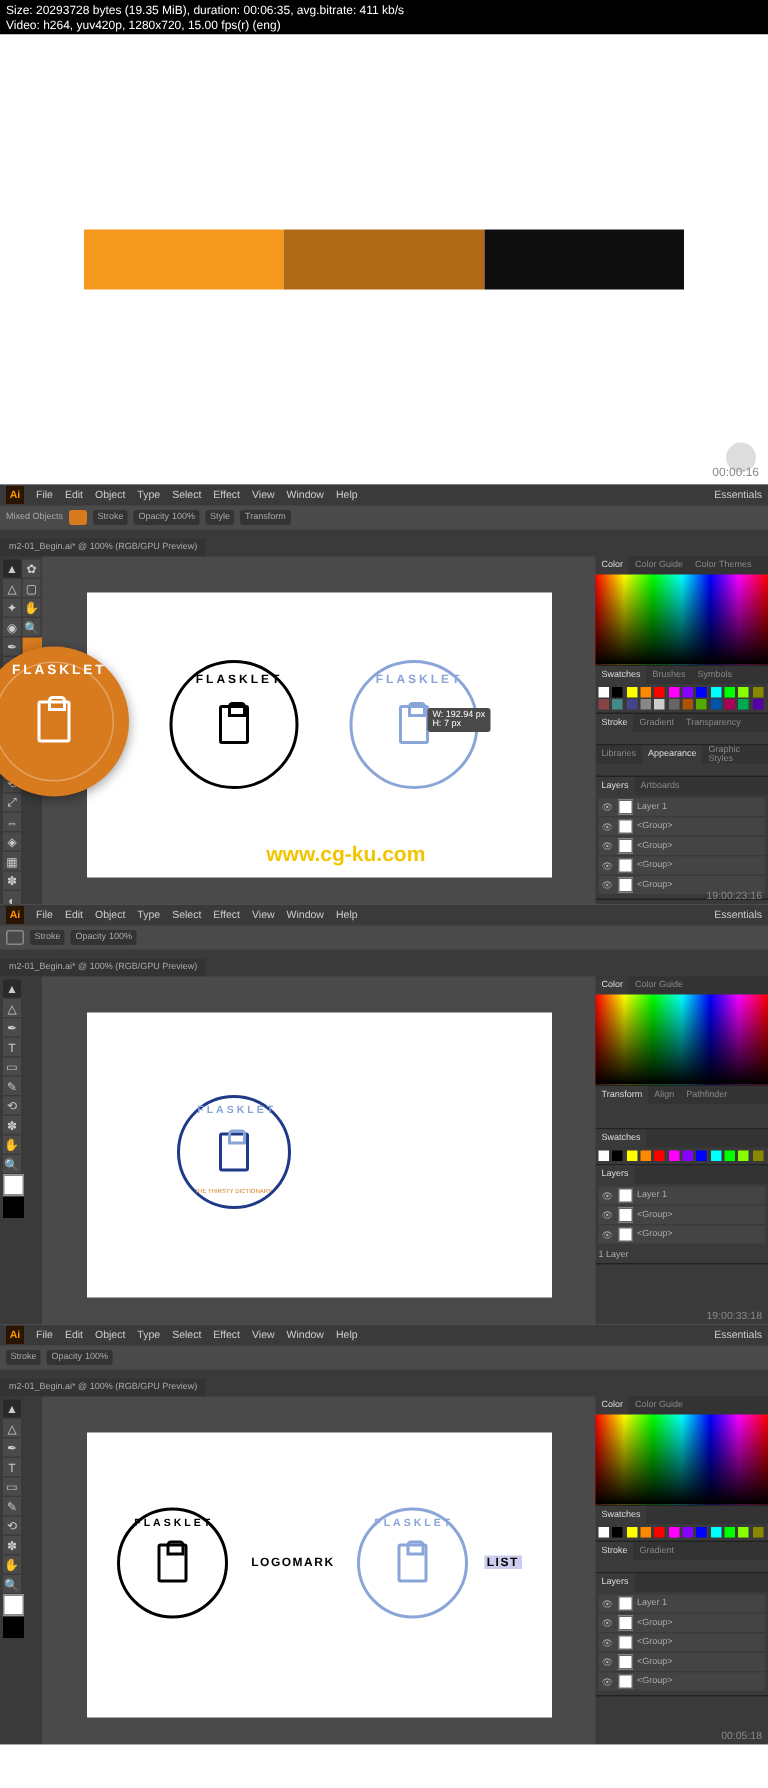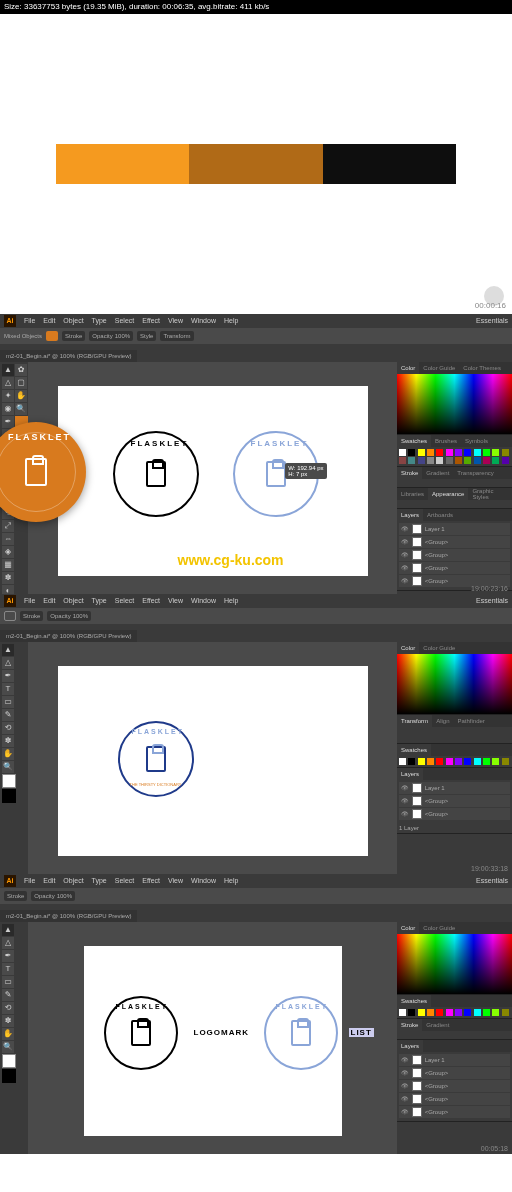--- a/index.html
+++ b/index.html
@@ -18,21 +18,21 @@
 .tb-slot{height:10px;display:flex;align-items:center;gap:2px;padding:0 3px;background:#333;border-radius:2px}
 .tab{background:#333;height:12px;padding:0 6px;font-size:6px;color:#aaa;display:inline-flex;align-items:center}
 .workspace{display:flex;height:calc(100% - 42px)}
 .tools{width:28px;background:#3a3a3a;display:flex;flex-direction:column;flex-wrap:wrap;gap:1px;padding:2px}
 .tool{width:12px;height:12px;background:#4a4a4a;font-size:8px;color:#ccc;display:flex;align-items:center;justify-content:center}
 .tool.active{background:#2a2a2a}
 .canvas{flex:1;background:#4a4a4a;display:flex;align-items:center;justify-content:center;position:relative}
 .artboard{background:#fff;position:relative}
 .ab1{width:310px;height:190px}
 .ab2{width:310px;height:190px}
-.ab3{width:258px;height:190px}
+.ab3{width:310px;height:190px}
 .right-panels{width:115px;background:#3a3a3a;display:flex;flex-direction:column;font-size:6px;color:#aaa}
 .panel{border-bottom:1px solid #222}
 .panel-tabs{display:flex;height:12px;background:#333}
 .ptab{padding:0 4px;font-size:6px;color:#888;display:flex;align-items:center}
 .ptab.active{color:#ddd;background:#3a3a3a}
 .spectrum{height:60px;background:linear-gradient(to right,red,yellow,lime,cyan,blue,magenta,red);position:relative}
 .spectrum::after{content:'';position:absolute;inset:0;background:linear-gradient(to bottom,transparent 0%,#000 100%)}
 .swatches{display:grid;grid-template-columns:repeat(12,1fr);gap:1px;padding:2px}
 .sw-cell{width:7px;height:7px}
 .layers{padding:2px}
@@ -50,21 +50,22 @@
 .orange-badge .clip2{width:22px;height:28px;border:2px solid #fff;border-radius:2px;position:relative}
 .orange-badge .clip2::before{content:'';position:absolute;top:-5px;left:5px;width:8px;height:6px;border:2px solid #fff;border-radius:3px 3px 0 0}
 .wm{position:absolute;color:#f3c400;font-size:14px;font-weight:bold;text-shadow:0 0 2px #fff}
 .dim-label{position:absolute;background:#4a4a4a;color:#fff;font-size:6px;padding:2px 3px;border-radius:2px}
 .label-inline{font-size:8px;font-weight:bold;letter-spacing:1px}
 </style>
 </head>
 <body>
 
 <div class="meta">
-  <div>Size: 33637753 bytes (19.35 MiB), duration: 00:06:35, avg.bitrate: 411 kb/s</div>
+  <div>Size: 20293728 bytes (19.35 MiB), duration: 00:06:35, avg.bitrate: 411 kb/s</div>
+  <div>Video: h264, yuv420p, 1280x720, 15.00 fps(r) (eng)</div>
 </div>
 
 <div class="top-panel">
   <div class="palette">
     <div class="sw" style="background:#f59a1f"></div>
     <div class="sw" style="background:#b06a17"></div>
     <div class="sw" style="background:#0e0e0e"></div>
   </div>
   <div class="play-btn"></div>
   <div class="ts">00:00:16</div>

